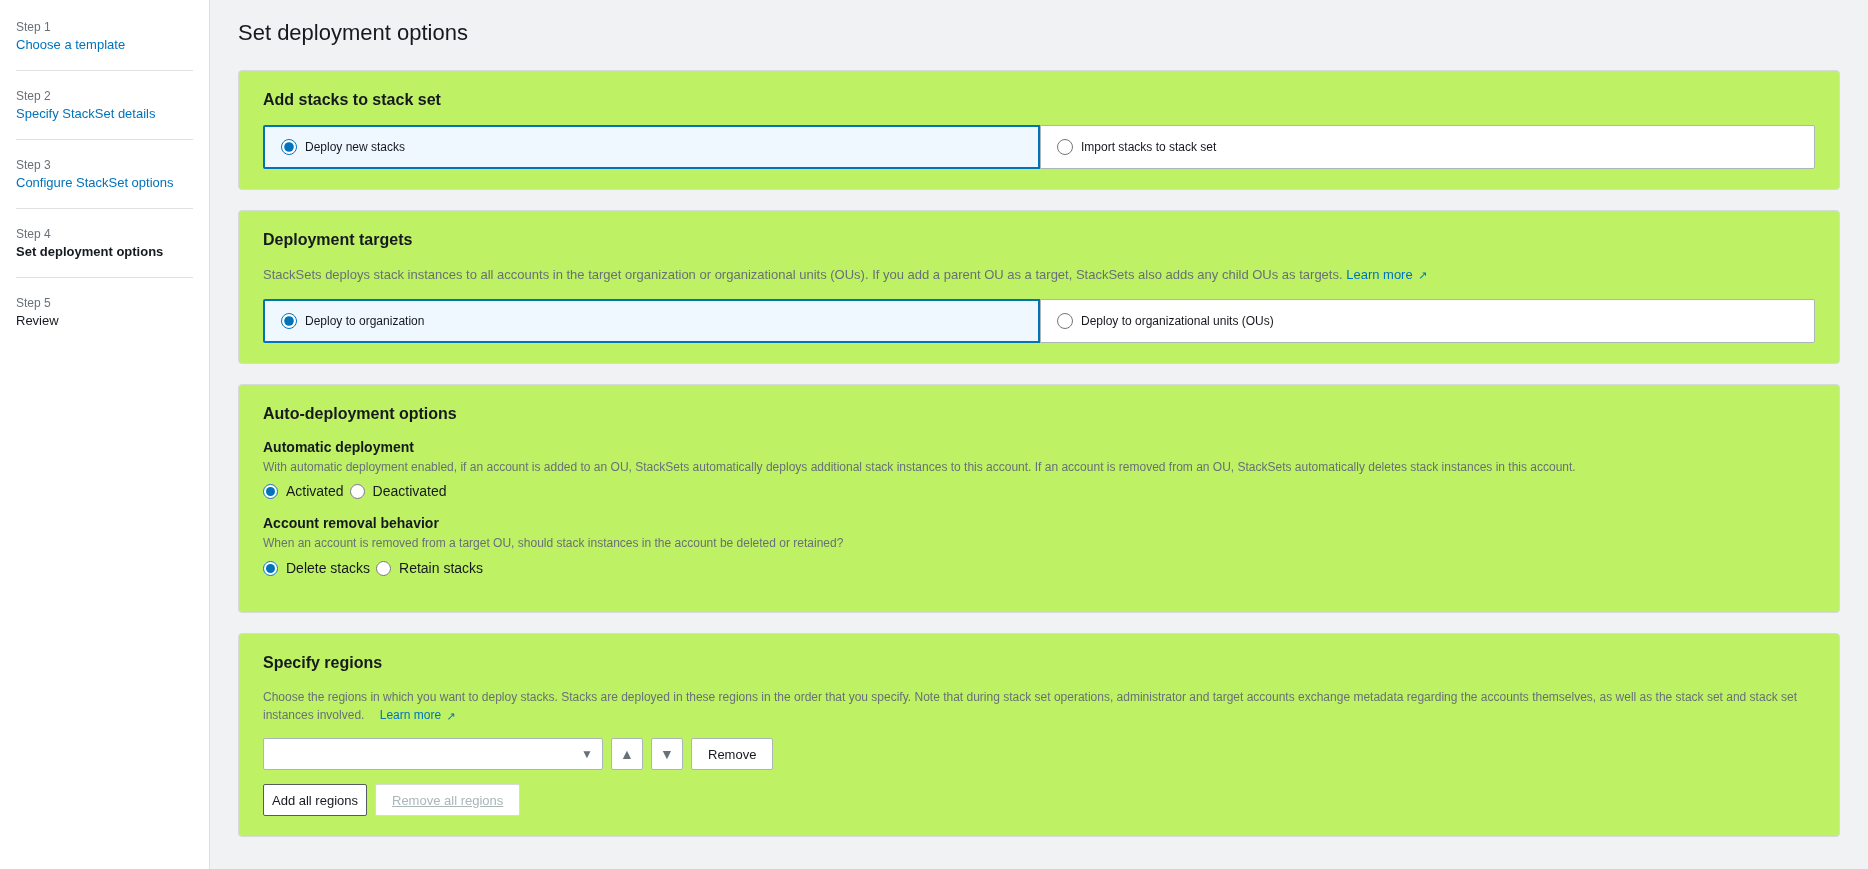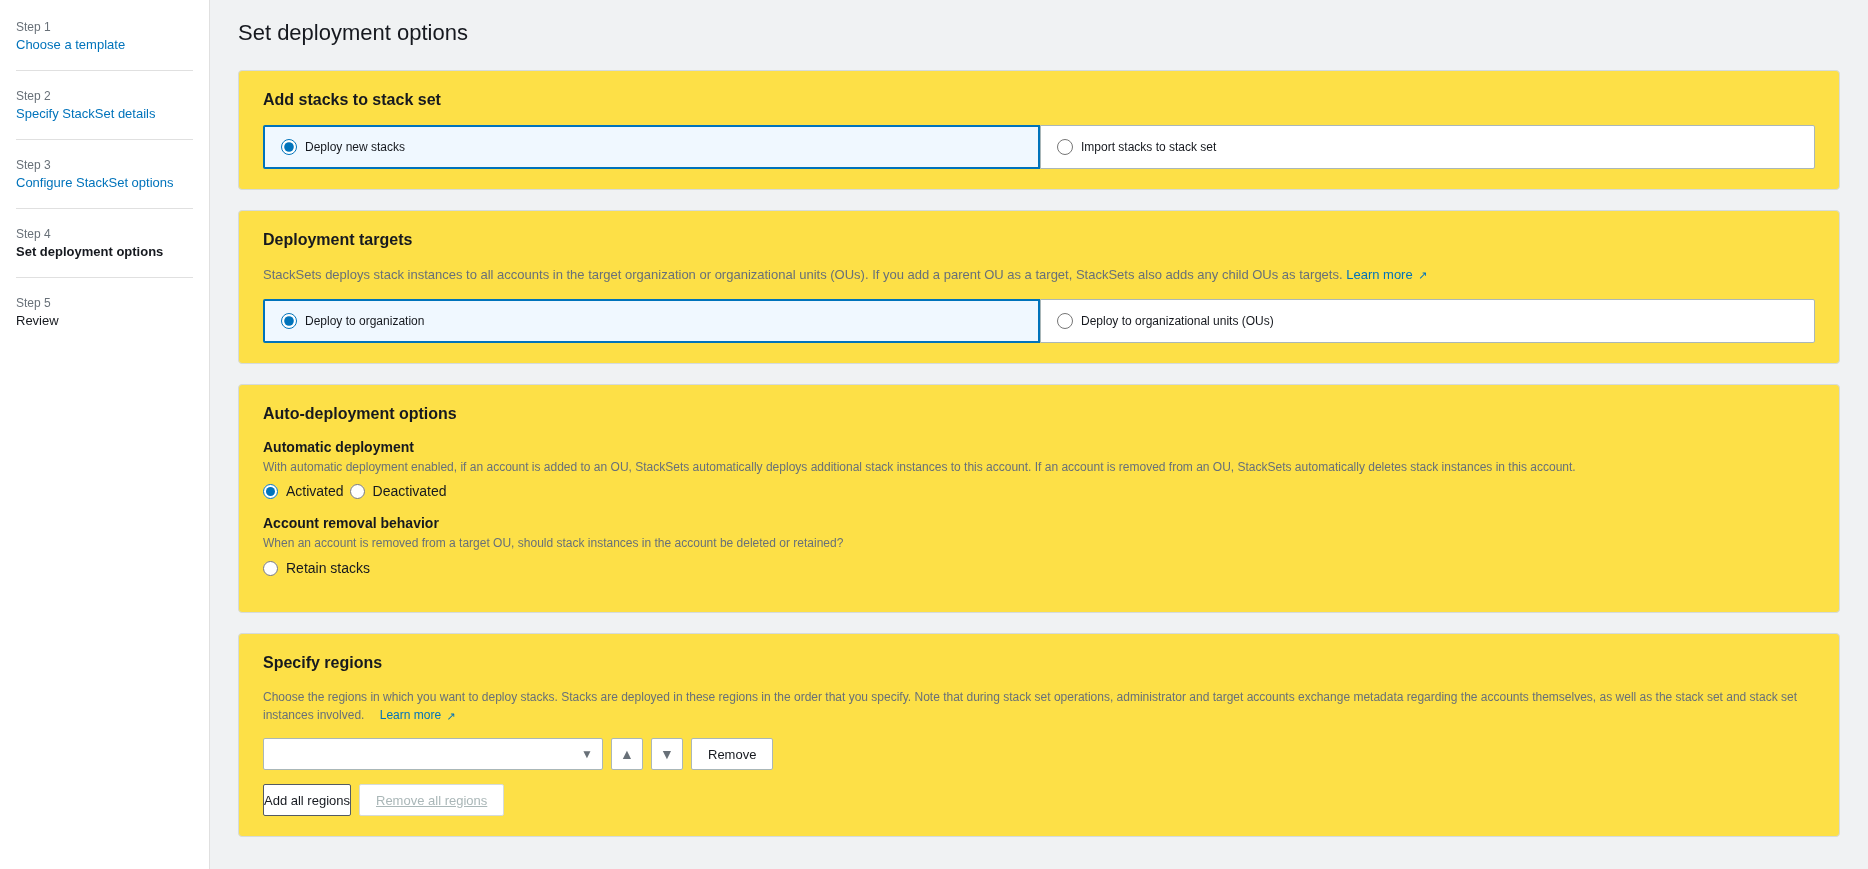--- a/index.html
+++ b/index.html
@@ -54,21 +54,21 @@
     }
     .page-title {
       font-size: 22px;
       font-weight: 400;
       color: #16191f;
       margin-bottom: 24px;
     }
 
     
     .section-card {
-      background: #fde047;
+      background: #bef264;
       border: 1px solid #d5dbdb;
       border-radius: 4px;
       padding: 20px 24px;
       margin-bottom: 20px;
     }
     .section-title {
       font-size: 16px;
       font-weight: 700;
       color: #16191f;
       margin-bottom: 16px;
@@ -231,21 +231,21 @@
       height: 32px;
     }
     .btn-secondary.disabled {
       color: #aab7b8;
       cursor: default;
       border-color: #d5dbdb;
       text-decoration: underline;
     }
 
     .btn-outline {
-      padding: 6px 0;
+      padding: 6px 8px;
       border: 1px solid #545b64;
       border-radius: 2px;
       background: #fff;
       font-size: 13px;
       color: #16191f;
       cursor: pointer;
       height: 32px;
     }
 
     .action-btns {
@@ -349,20 +349,24 @@
         <input type="radio" name="auto-deploy" style="">
         <span>Deactivated</span>
       </label>
     </div>
 
     <div class="subsection-title">Account removal behavior</div>
     <p class="subsection-desc">
       <span>When an account is removed from a target OU, should stack instances in the account be deleted or retained?</span>
     </p>
     <div class="radio-inline-group">
+      <label class="radio-inline-item">
+        <input type="radio" name="account-removal" checked="" style="">
+        <span>Delete stacks</span>
+      </label>
       <label class="radio-inline-item">
         <input type="radio" name="account-removal" style="">
         <span>Retain stacks</span>
       </label>
     </div>
   </div>
 
   <div class="section-card">
     <div class="section-title">Specify regions</div>
     <p class="regions-desc">

